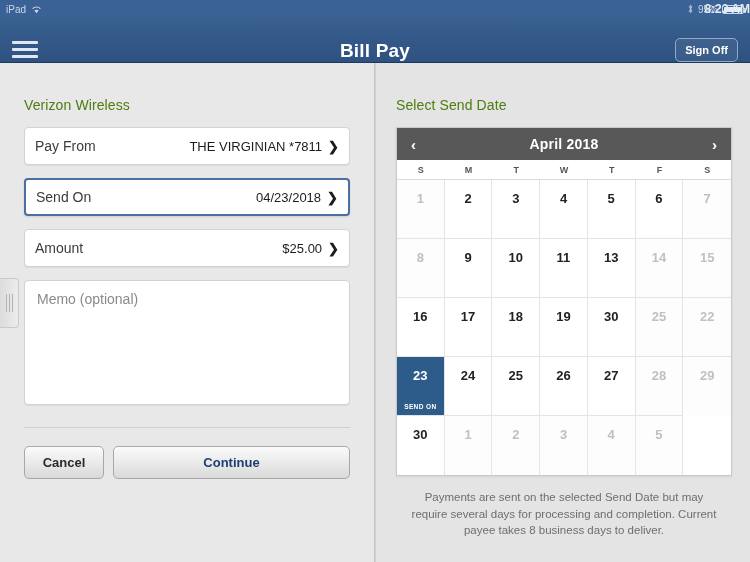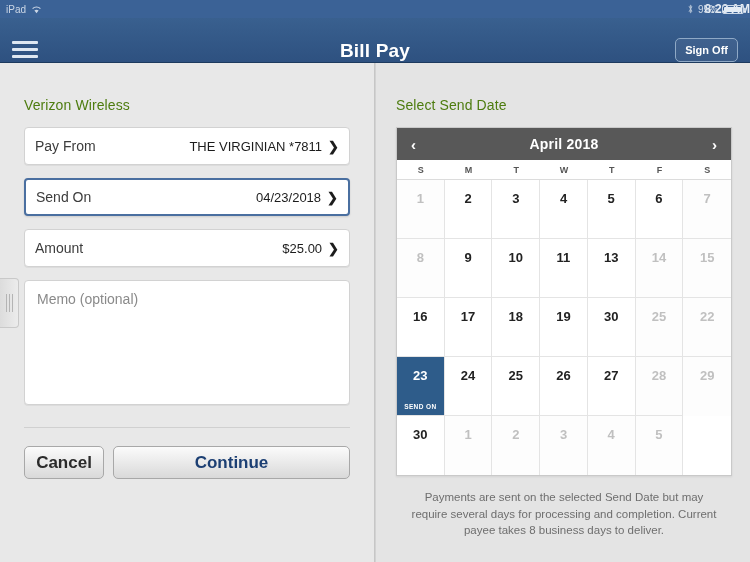--- a/index.html
+++ b/index.html
@@ -131,21 +131,21 @@
 
   .hrule { height: 1px; background: #d0d0d0; margin: 22px 0 18px 0; }
 
   .btnrow { display: flex; gap: 9px; }
   .btn {
     background: linear-gradient(to bottom, #fbfbfb 0%, #d9d9d9 100%);
     border: 1px solid #a8a8a8;
     border-radius: 5px;
     height: 33px;
     display: flex; align-items: center; justify-content: center;
-    font-size: 17px; font-weight: bold;
+    font-size: 13px; font-weight: bold;
     cursor: pointer;
   }
   .btn-cancel { width: 80px; color: #2b2b2b; }
   .btn-continue { flex: 1; color: #1c3f73; }
 
   
   .cal {
     border: 1px solid #c9c9c9;
     background: #fff;
     box-shadow: 0 1px 2px rgba(0,0,0,0.08);

